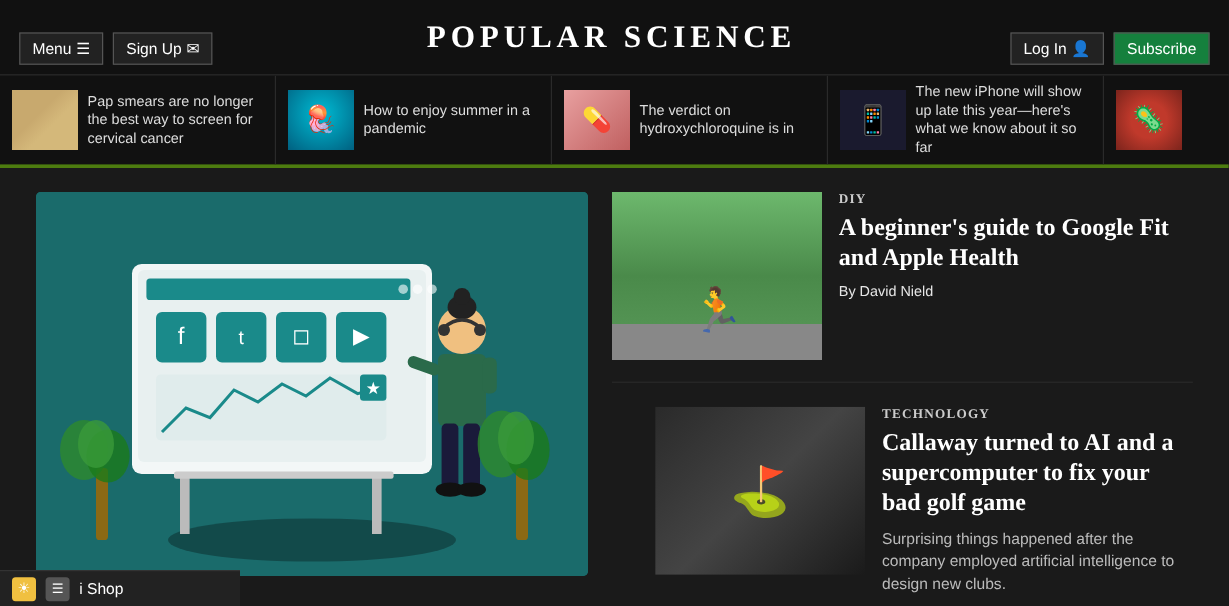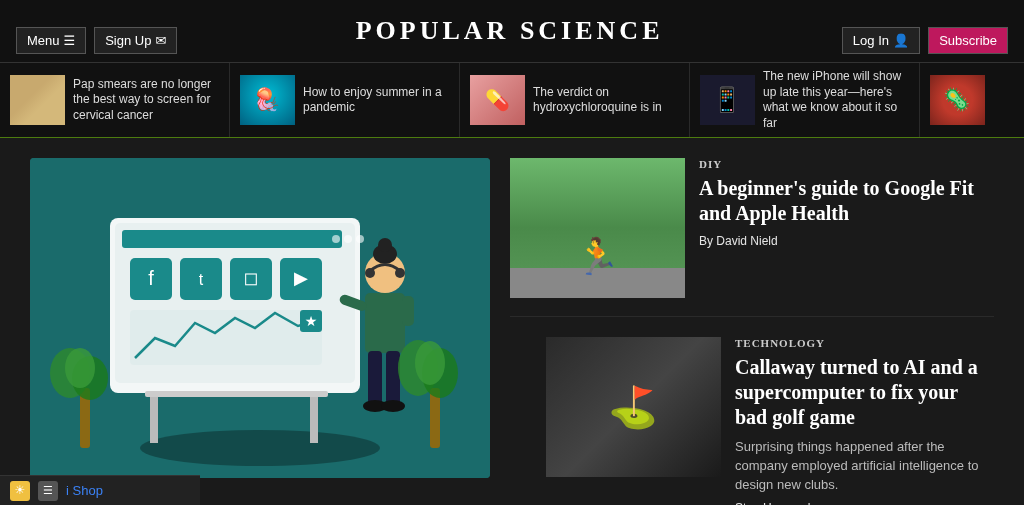--- a/index.html
+++ b/index.html
@@ -23,27 +23,27 @@
       color: #fff;
       border: 1px solid #555;
       padding: 5px 10px;
       font-size: 13px;
       cursor: pointer;
       display: flex;
       align-items: center;
       gap: 4px;
       margin-top: 19px;
     }
-    .btn-dark { background: #be185d; justify-content: center; }
+    .btn-dark { background: #15803d; justify-content: center; }
 
     
     .news-bar {
       background: #111;
       display: flex;
-      border-bottom: 1px solid #4d7c0f;
+      border-bottom: 3px solid #4d7c0f;
       overflow: hidden;
     }
     .news-item {
       display: flex;
       align-items: center;
       border-right: 1px solid #2a2a2a;
       padding: 6px 10px;
       gap: 8px;
       min-width: 230px;
       max-width: 230px;
@@ -256,21 +256,21 @@
     }
     .bottom-menu-icon {
       width: 20px; height: 20px;
       background: #555;
       border-radius: 3px;
       display: flex; align-items: center; justify-content: center;
       font-size: 11px;
     }
     .bottom-text {
       font-size: 13px;
-      color: #3b82f6;
+      color: #ffffff;
       font-family: Arial, sans-serif;
     }
   </style>
 </head>
 <body>
 
 <div class="header">
   <div class="header-left">
     <button class="btn">
       <span>Menu</span>

